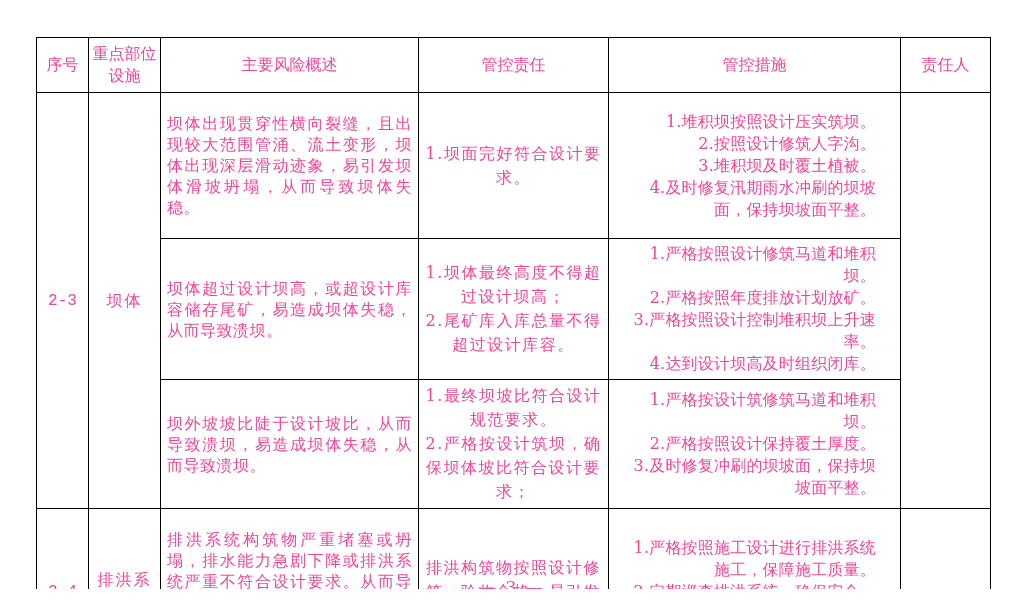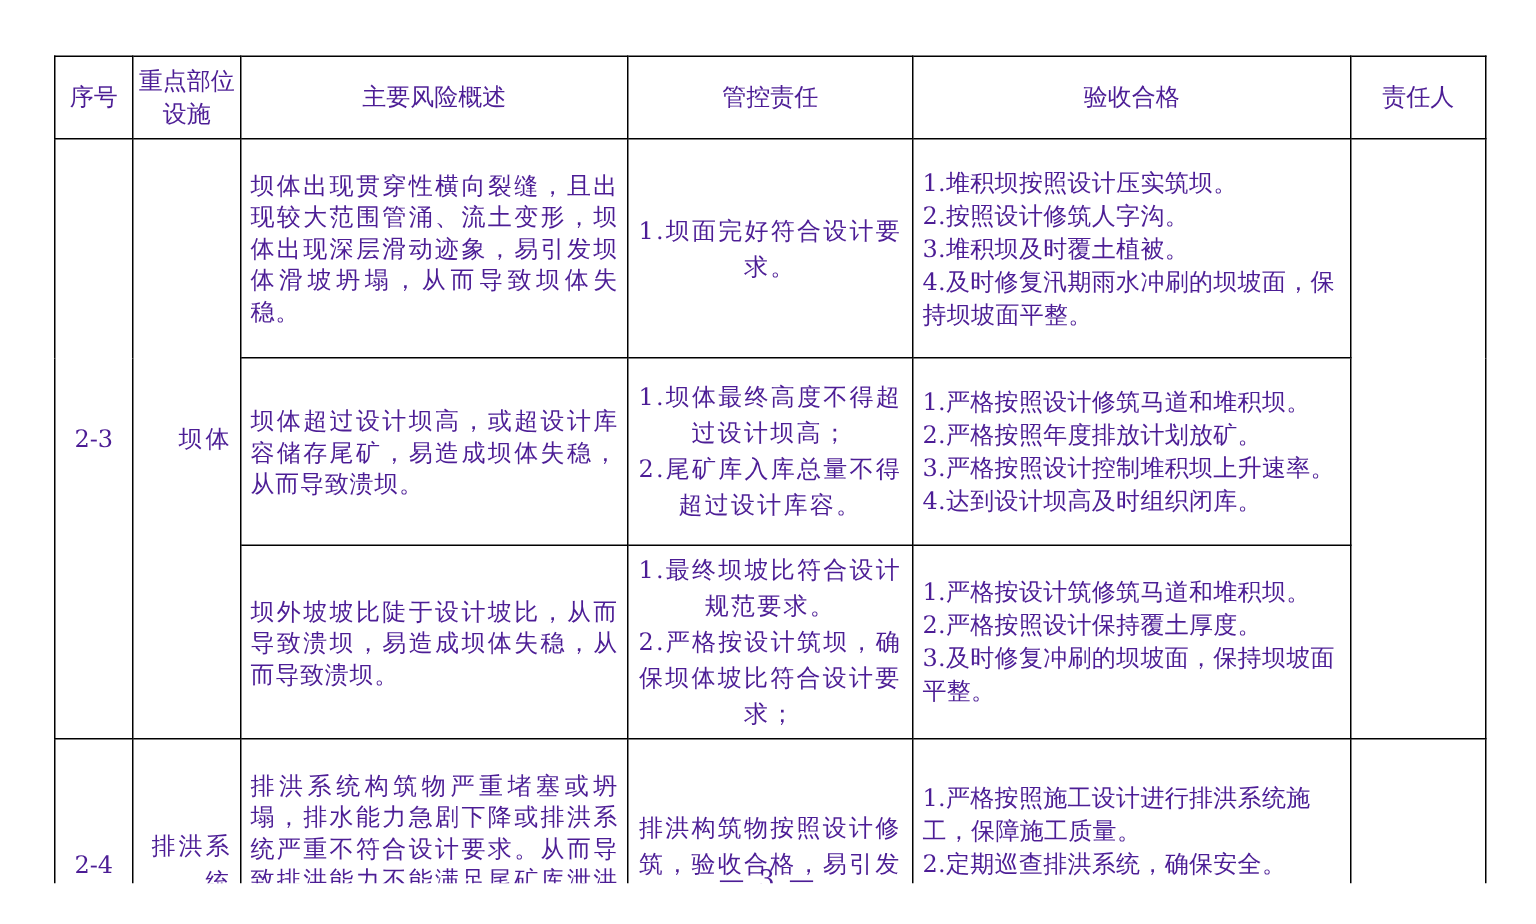--- a/index.html
+++ b/index.html
@@ -1,44 +1,44 @@
 <!DOCTYPE html>
 <html><head>
 <meta charset="utf-8">
 <style>
   html,body { margin:0; padding:0; background:#ffffff; }
   .page {
     position:relative; width:1024px; height:589px; background:#ffffff;
-    font-family:"DejaVu Serif","Liberation Serif",serif; color:#4c1d95;
+    font-family:"DejaVu Serif","Liberation Serif",serif; color:#ec4899;
     overflow:hidden;
   }
   table.risk-table {
     position:absolute; left:36px; top:37px; width:954px;
     border-collapse:collapse; table-layout:fixed;
   }
   .risk-table th, .risk-table td {
     border:1.5px solid #000;
     font-size:16px; font-weight:normal;
     vertical-align:middle;
     overflow:hidden;
   }
   .risk-table th {
     text-align:center; padding:2px 3px; line-height:22px;
   }
-  .cell-id { text-align:center; }
-  .cell-facility { text-align:right; padding:2px 5px; line-height:24px; letter-spacing:2px; }
+  .cell-id { text-align:center;font-family:Liberation Mono, monospace; }
+  .cell-facility { text-align:center; padding:2px 5px; line-height:24px; letter-spacing:2px; }
   .cell-risk {
     text-align:justify; padding:20px 6px; line-height:21px; letter-spacing:0.5px;
   }
   .cell-resp {
     text-align:center; padding:4px 5px; line-height:24px; letter-spacing:1.5px;
     white-space:pre-line;
   }
   .cell-meas {
-    text-align:left; padding:4px 6px; line-height:22px; letter-spacing:0.2px;
+    text-align:right; padding:4px 24px; line-height:22px; letter-spacing:0.2px;
     white-space:pre-line;
   }
   .cell-person { text-align:center; }
   .page-footer {
     position:absolute; left:0; top:577px; width:1024px;
     text-align:center; font-size:17px; letter-spacing:2px;
   }
 </style>
 </head>
 <body>
@@ -54,21 +54,21 @@
       <col style="width:292px">
       <col style="width:90px">
     </colgroup>
 
     <tbody>
         <tr style="height:55px">
       <th>序号</th>
       <th>重点部位设施</th>
       <th>主要风险概述</th>
       <th>管控责任</th>
-      <th>验收合格</th>
+      <th>管控措施</th>
       <th>责任人</th>
     </tr>
 
     <tr style="height:121px">
       <td class="cell-id" rowspan="3">2-3</td>
       <td class="cell-facility" rowspan="3">坝体</td>
       <td class="cell-risk">坝体出现贯穿性横向裂缝，且出现较大范围管涌、流土变形，坝体出现深层滑动迹象，易引发坝体滑坡坍塌，从而导致坝体失稳。</td>
       <td class="cell-resp">1.坝面完好符合设计要求。</td>
       <td class="cell-meas">1.堆积坝按照设计压实筑坝。
 2.按照设计修筑人字沟。

